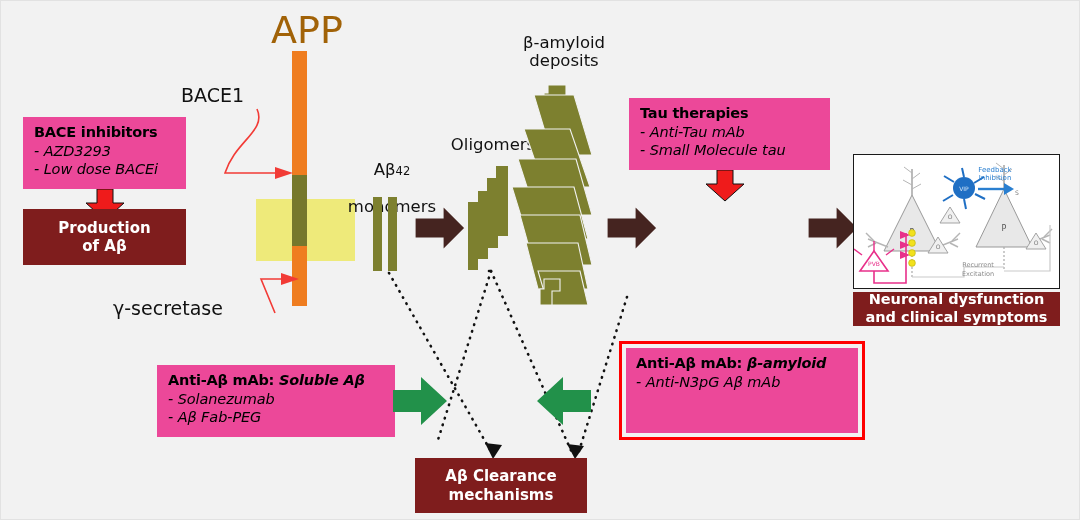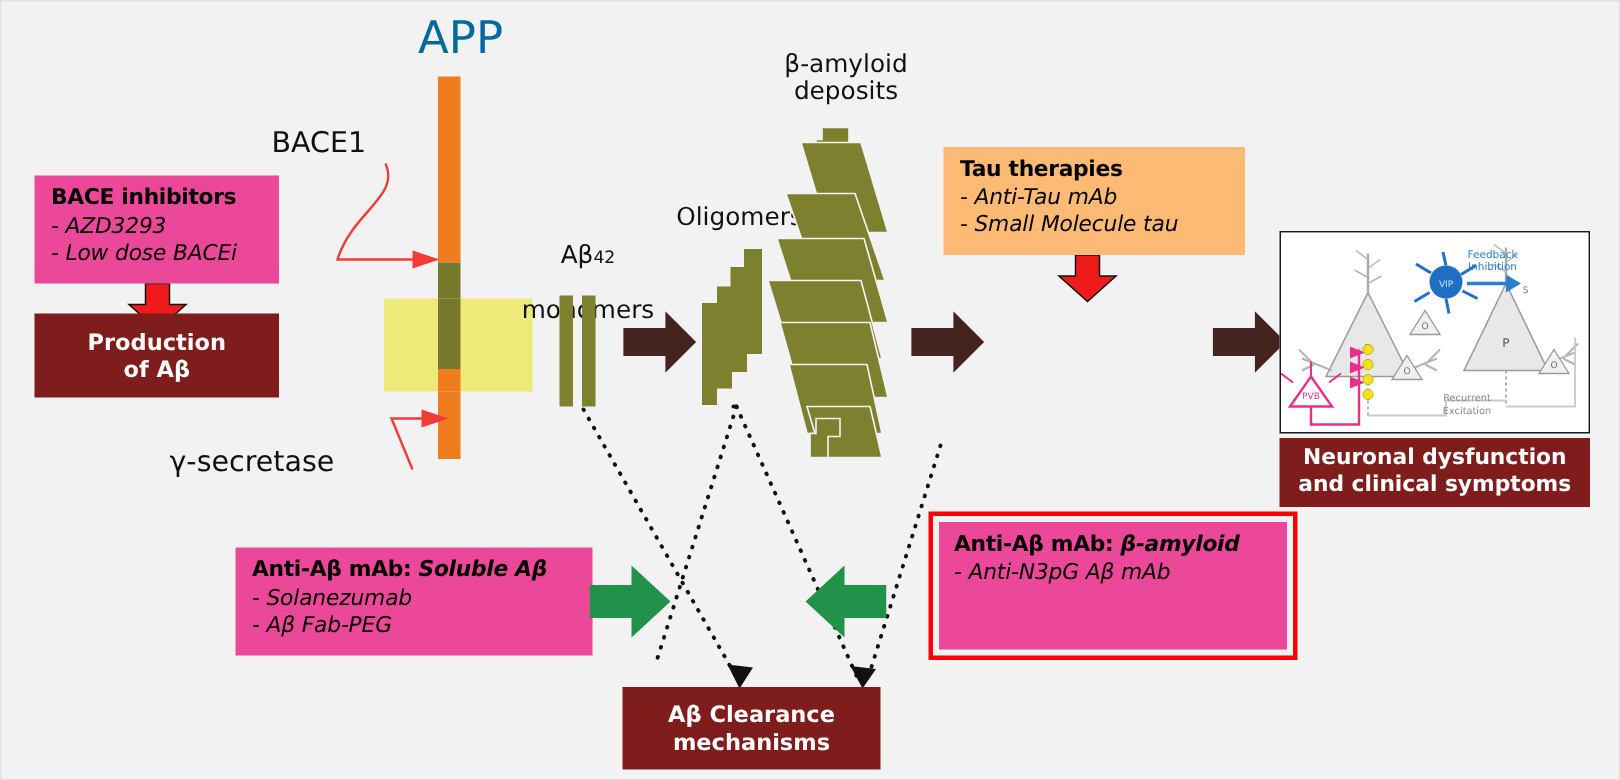--- a/index.html
+++ b/index.html
@@ -29,21 +29,21 @@
   }
 
   
   .blue-box{
     background:#ec4899;
     box-sizing:border-box;
     padding:6px 10px 7px 11px;
     color:#000;
   }
   .grey-box{
-    background:#fdba74;
+    background:#ec4899;
     box-sizing:border-box;
     padding:6px 10px 7px 11px;
     color:#000;
   }
   .box-title{
     font-weight:bold;
     font-size:14.5px;
     letter-spacing:-0.2px;
     line-height:1.28;
     font-family:"DejaVu Sans", sans-serif;
@@ -91,21 +91,21 @@
     box-sizing:border-box;
     overflow:hidden;
   }
   svg{display:block;}
 </style>
 </head>
 <body>
 
 <div id="canvas">
 
-  <div class="abs plain-label" style="left:246px;top:8px;width:120px;font-size:30px;font-weight:400;color:#0369a1;">APP</div>
+  <div class="abs plain-label" style="left:246px;top:8px;width:120px;font-size:38px;font-weight:400;color:#a16207;">APP</div>
 
   <div class="abs app-bar-orange" style="left:291px;top:50px;width:15px;height:124px;"></div>
   <div class="abs app-bar-olive" style="left:291px;top:174px;width:15px;height:71px;"></div>
   <div class="abs app-bar-orange" style="left:291px;top:245px;width:15px;height:60px;"></div>
 
   <div class="abs membrane" style="left:255px;top:198px;width:99px;height:62px;"></div>
 
   <div class="abs app-bar-olive" style="left:291px;top:198px;width:15px;height:47px;"></div>
   <div class="abs app-bar-orange" style="left:291px;top:245px;width:15px;height:15px;"></div>
 
@@ -273,21 +273,21 @@
           <circle cx="58" cy="108" r="3.4"></circle>
       </g>
 
       <path d="M58 122 L110 122 L110 112 L150 112" fill="none" stroke="#c9c9c9" stroke-width="1.2"></path>
       <path d="M150 116 L196 116 L196 70" fill="none" stroke="#c9c9c9" stroke-width="1.2"></path>
       <text x="124" y="112" font-family="'DejaVu Sans',sans-serif" font-size="6.5" fill="#8a8a8a" text-anchor="middle">Recurrent</text>
       <text x="124" y="121" font-family="'DejaVu Sans',sans-serif" font-size="6.5" fill="#8a8a8a" text-anchor="middle">Excitation</text>
     </svg>
   </div>
 
-  <div class="abs black-box" style="left:852px;top:291px;width:207px;height:46px;font-size:14.5px;">Neuronal dysfunction
+  <div class="abs black-box" style="left:852px;top:291px;width:207px;height:34px;font-size:14.5px;">Neuronal dysfunction
 and clinical symptoms</div>
 
   <svg class="abs" style="left:340px;top:258px;" width="340" height="206" viewBox="0 0 340 206">
     <g fill="none" stroke="#111111" stroke-width="2.6" stroke-linecap="round" stroke-dasharray="0.5,6.5">
       <path d="M48 14 L152 196"></path>
       <path d="M148 12 L152 12"></path>
       <path d="M150 12 L96 184"></path>
       <path d="M150 12 L232 196"></path>
       <path d="M286 38 L238 192"></path>
     </g>

